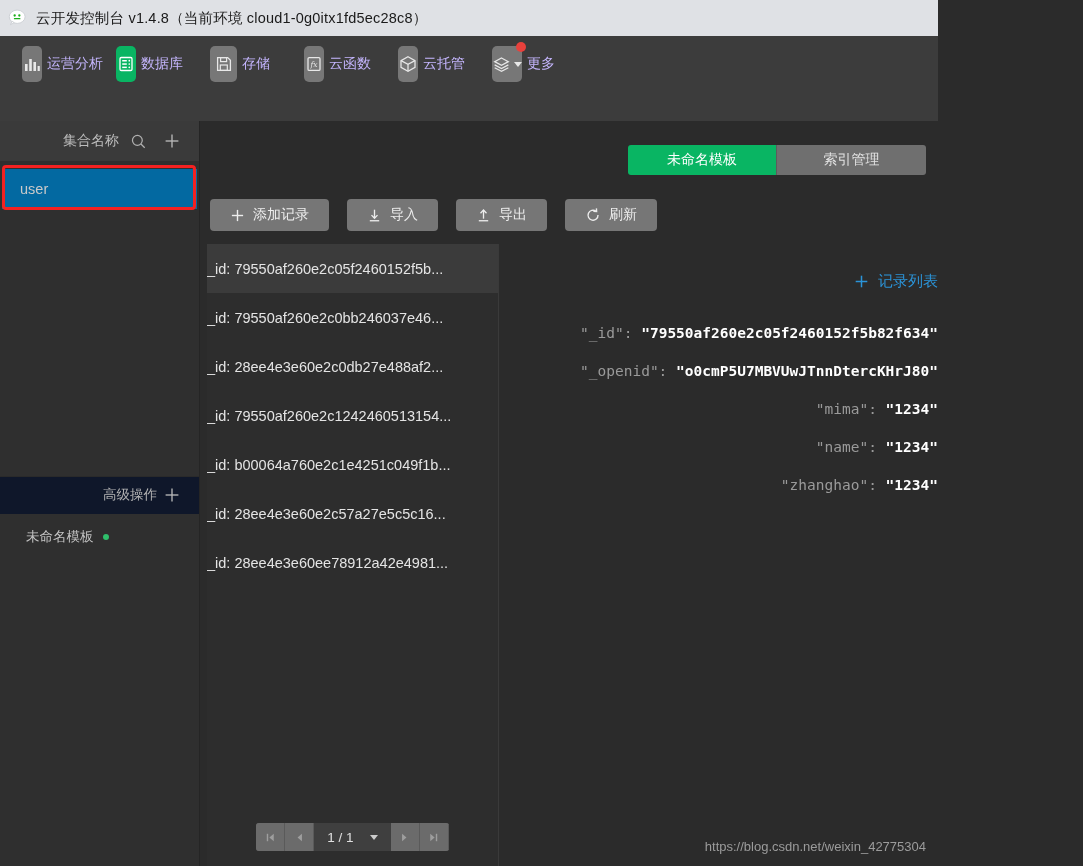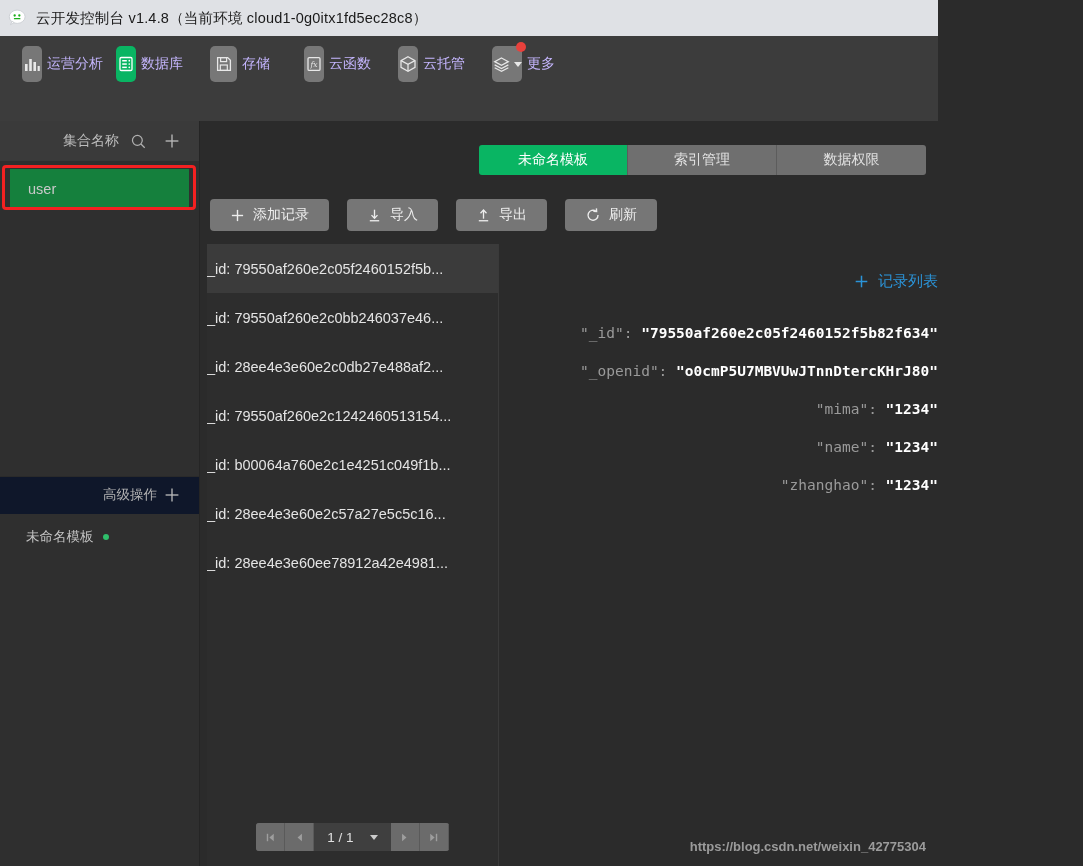--- a/index.html
+++ b/index.html
@@ -58,22 +58,22 @@
     padding: 0 12px; gap: 4px;
   }
   .side-head-title { font-size: 14px; color: #bdbdbd; flex: 1; }
   .side-icon {
     width: 30px; height: 30px; display: flex; align-items: center;
     justify-content: center; cursor: pointer;
   }
   .coll-list { flex: 1; padding-top: 8px; }
   .coll-item {
     height: 40px; display: flex; align-items: center; padding-left: 18px;
-    font-size: 14.5px; color: #c9c9c9; cursor: pointer; background: #15803d;
-    margin: 0 10px;
+    font-size: 14.5px; color: #c9c9c9; cursor: pointer; background: #0369a1;
+    margin: 0 2px;
   }
   .hl-box {
     position: absolute; left: 2px; top: 44px; width: 194px; height: 45px;
     border: 3px solid #f42121; border-radius: 4px; pointer-events: none;
   }
   .adv-head {
     height: 38px; background: #0f172a; display: flex; align-items: center;
     padding: 0 12px; border-top: 1px solid #2a2a2a;
   }
   .adv-head-title { font-size: 13.5px; color: #b5b5b5; flex: 1; }
@@ -153,21 +153,20 @@
   .jrow {
     font-family: "DejaVu Sans Mono", monospace; font-size: 14.5px;
     margin: 0 0 22px 26px; white-space: nowrap;
   }
   .jkey { color: #9a9a9a; }
   .jval { color: #ffffff; font-weight: bold; }
 
   .watermark {
     position: absolute; right: 12px; bottom: 12px; font-size: 13px;
     color: #9b9b9b;
-    font-weight: bold;
   }
 </style>
 </head>
 <body>
 
 <div class="app">
 
   <div class="titlebar">
     <svg class="wx-logo" viewBox="0 0 24 24">
       <ellipse cx="11" cy="10.5" rx="9.5" ry="8" fill="#ffffff" stroke="#c8cbd0" stroke-width="1"></ellipse>
@@ -300,23 +299,20 @@
 
     <div class="main">
 
       <div class="tabs">
         <div class="tab active">
           <span>未命名模板</span>
         </div>
         <div class="tab">
           <span>索引管理</span>
         </div>
-        <div class="tab">
-          <span>数据权限</span>
-        </div>
       </div>
 
       <div class="actions">
         <div class="act-btn">
           <svg width="15" height="15" viewBox="0 0 16 16">
             <line x1="8" y1="2" x2="8" y2="14" stroke="#ededed" stroke-width="1.5"></line>
             <line x1="2" y1="8" x2="14" y2="8" stroke="#ededed" stroke-width="1.5"></line>
           </svg>
           <span>添加记录</span>
         </div>

